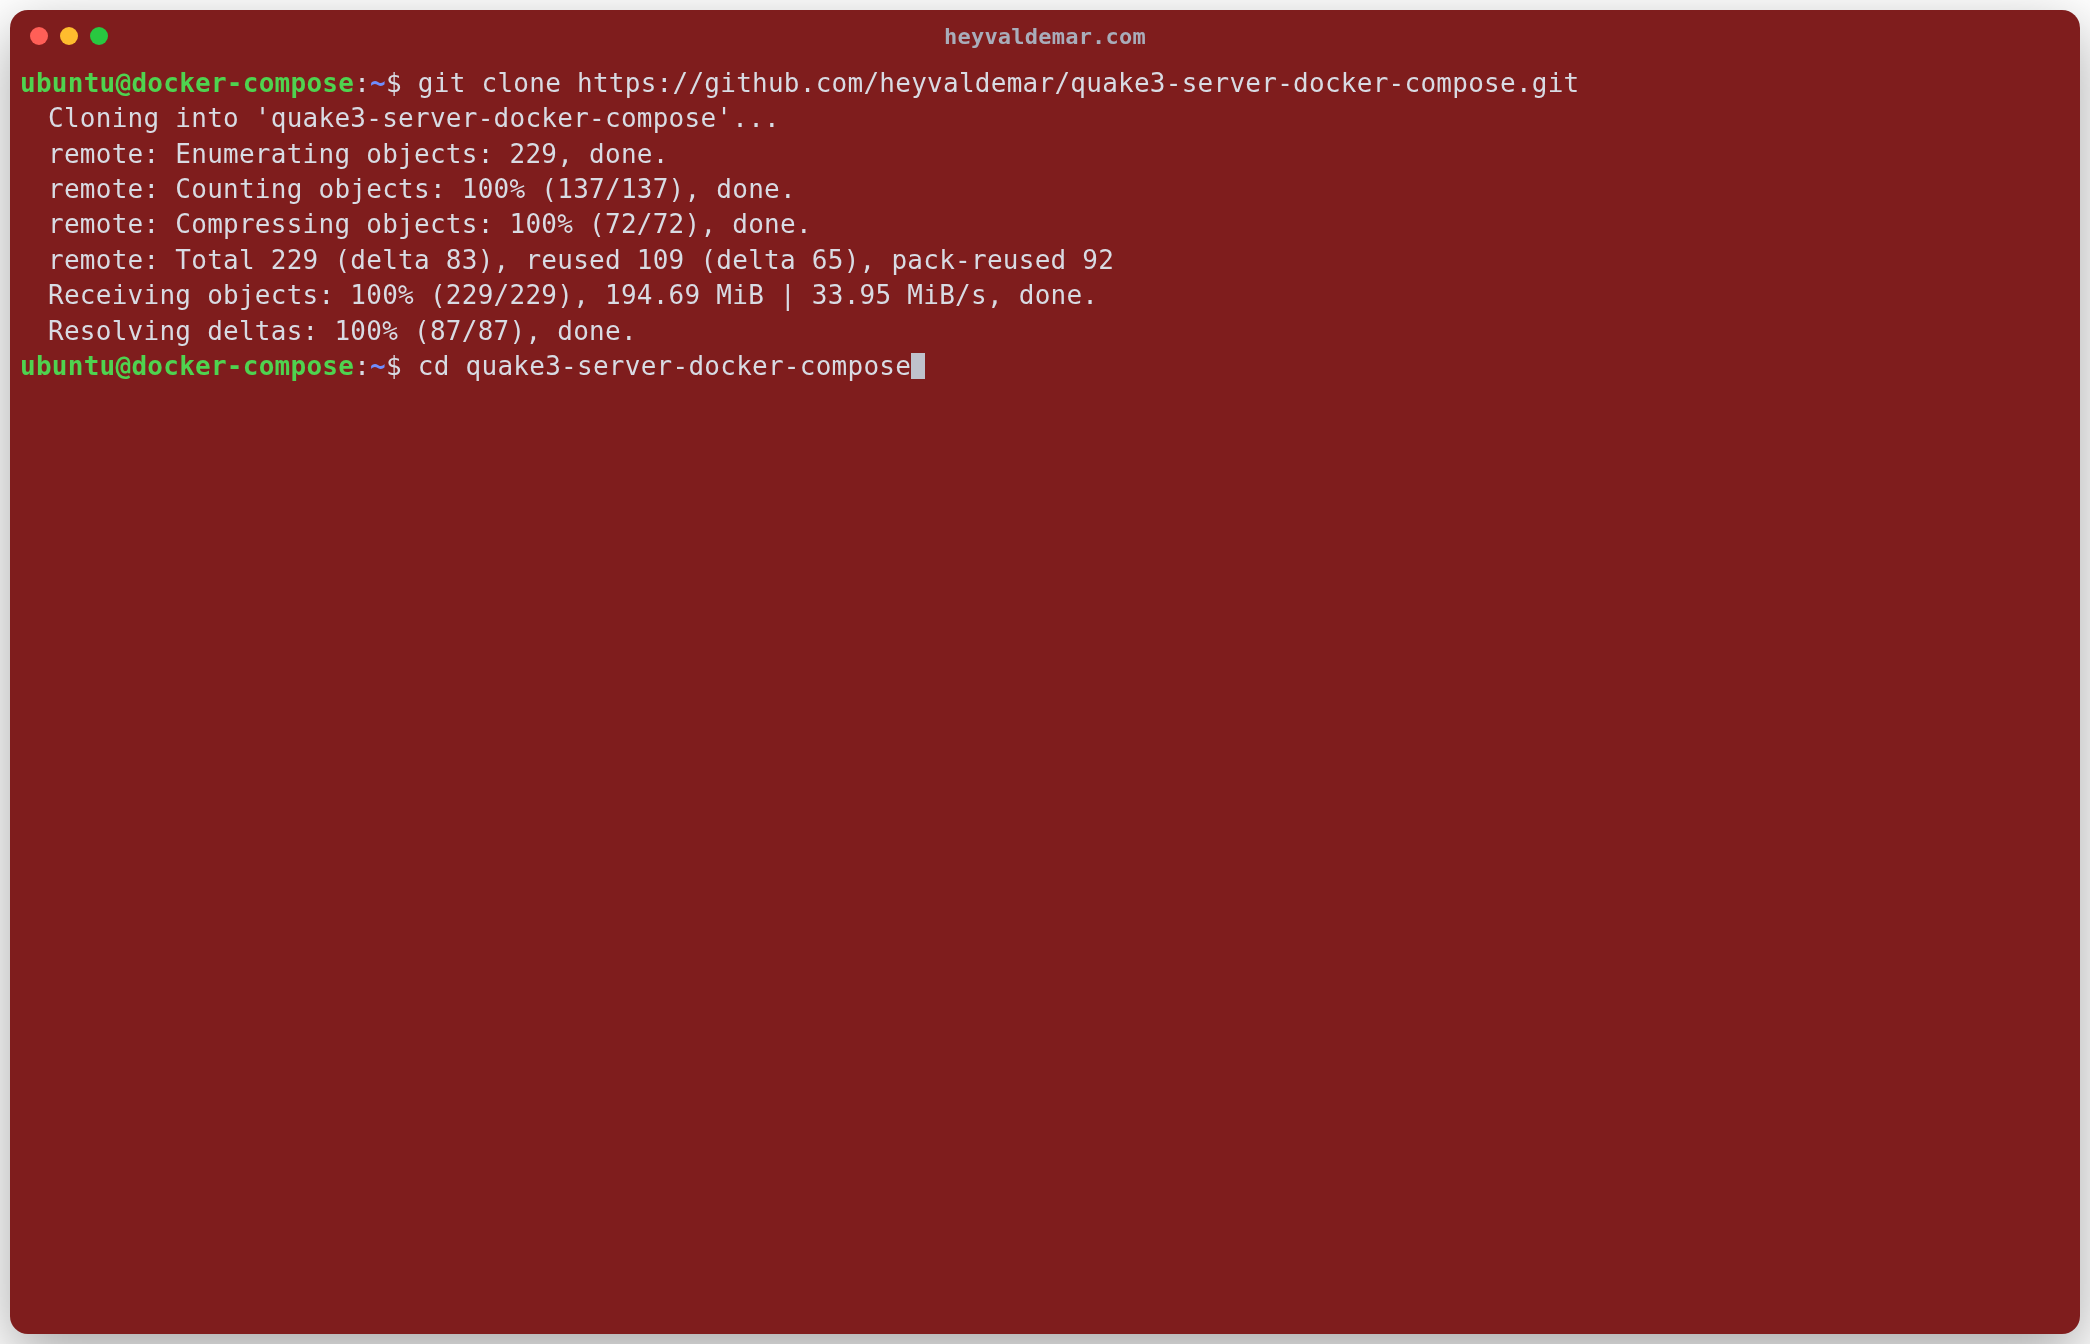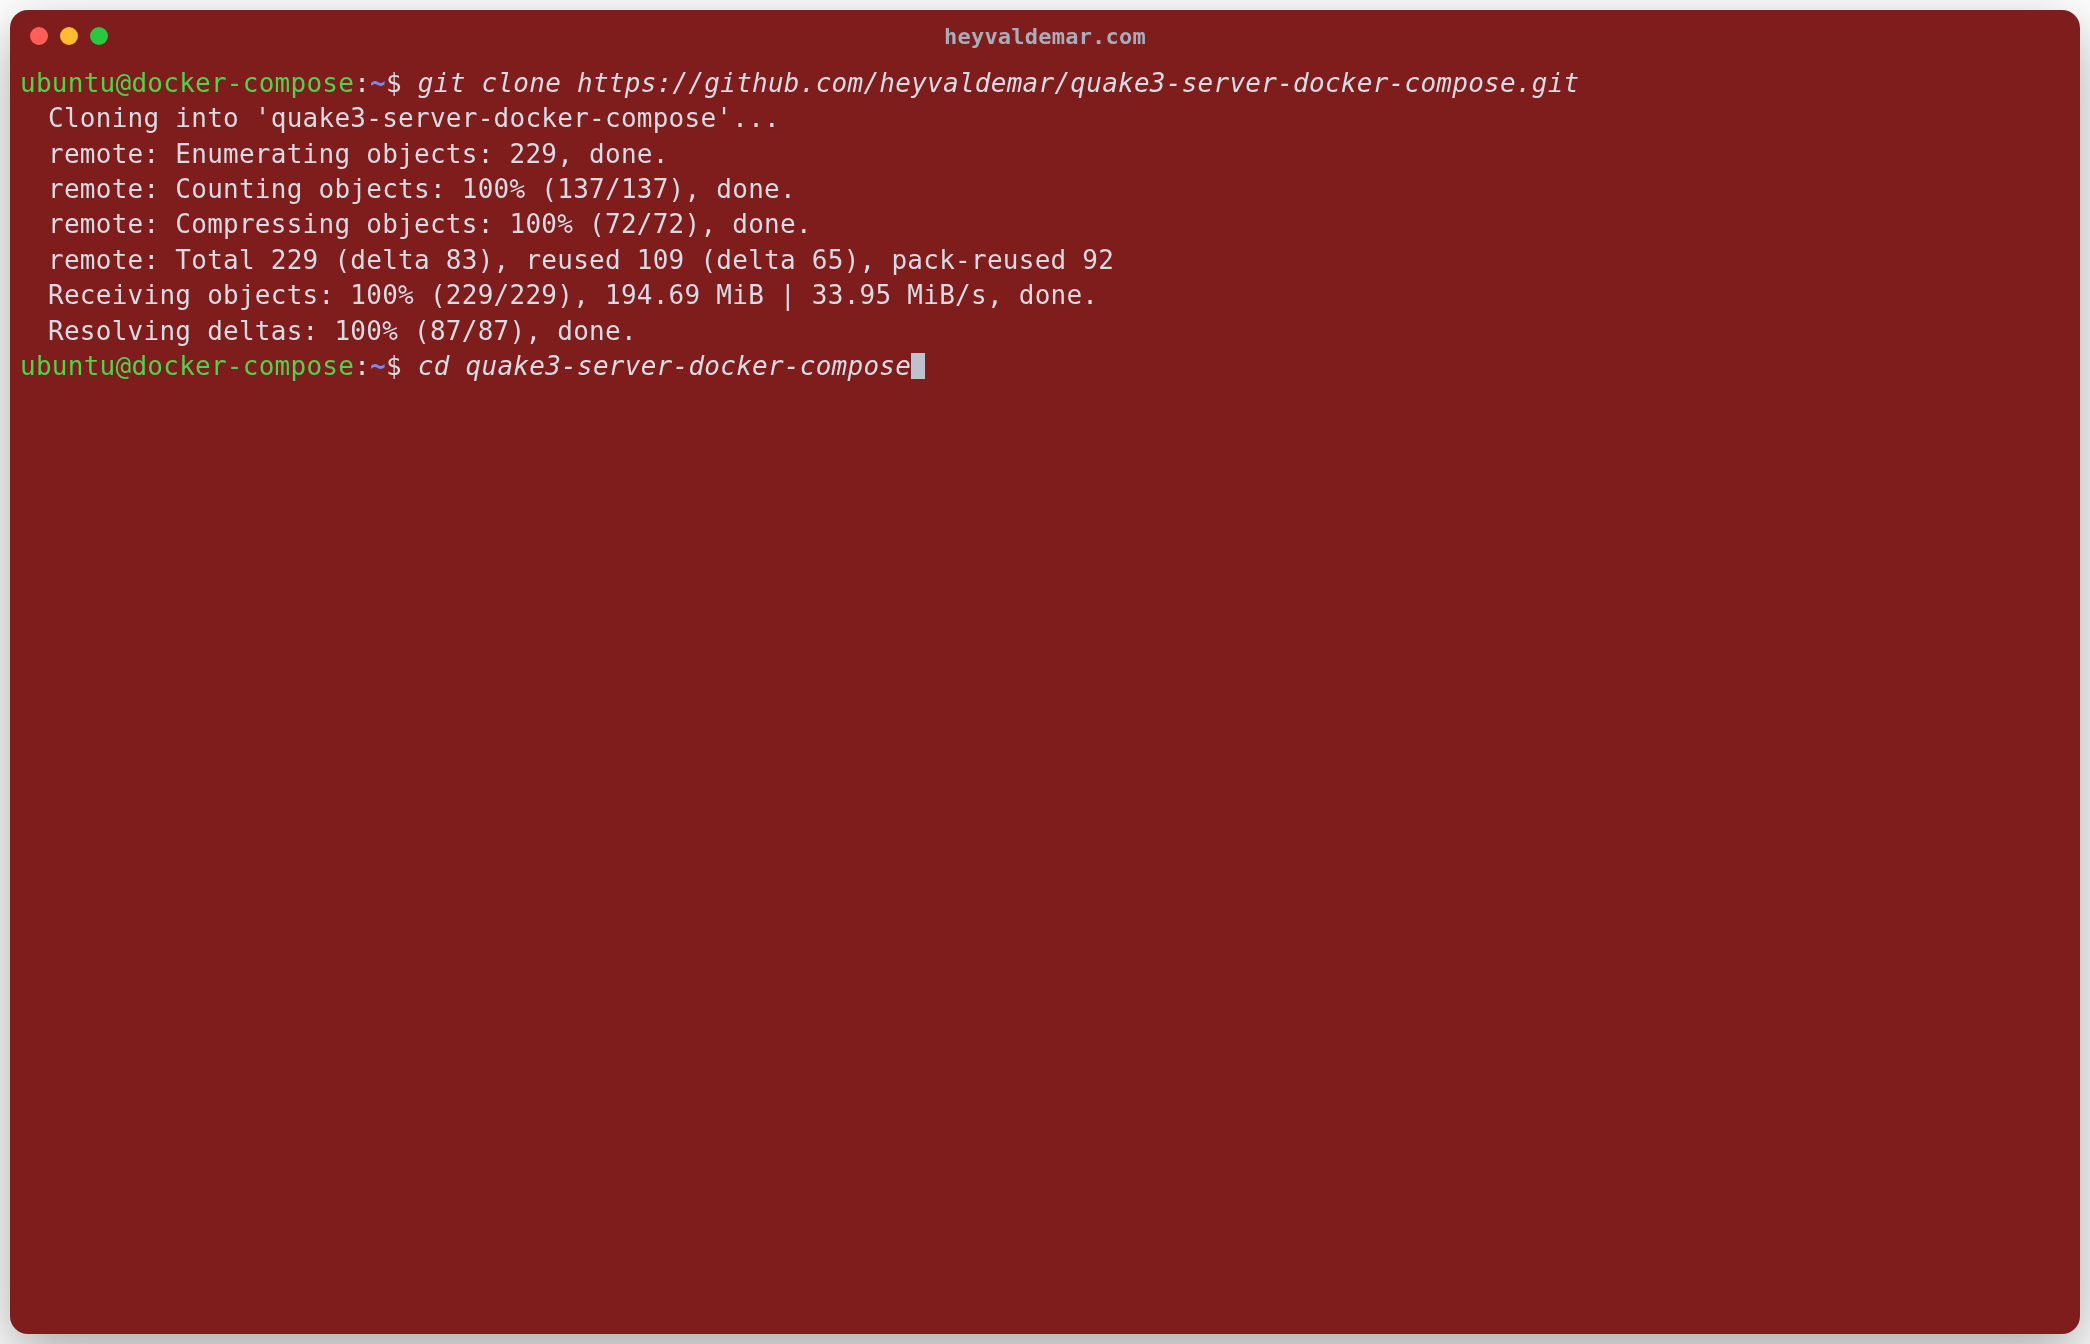--- a/index.html
+++ b/index.html
@@ -63,25 +63,25 @@
       flex: 1;
       padding: 4px 10px 10px 10px;
       color: #d8dbe3;
       font-size: 26px;
       line-height: 1.36;
       letter-spacing: 0.01em;
       overflow: hidden;
       white-space: pre;
     }
     .line { white-space: pre; }
-    .prompt-user { color: #4fd34f; font-weight: 400; }
+    .prompt-user { color: #4fd34f; font-weight: 700; }
     .prompt-colon { color: #d8dbe3; }
     .prompt-path { color: #6f8dff; font-weight: 700; }
     .prompt-dollar { color: #d8dbe3; }
-    .cmd { color: #d8dbe3; font-style: italic; }
+    .cmd { color: #d8dbe3; }
     .out { color: #d8dbe3; margin-left: 28px; }
     .cursor {
       display: inline-block;
       width: 14px;
       height: 26px;
       background: #bfc2cc;
       vertical-align: text-bottom;
       margin-bottom: 2px;
     }
   </style>

